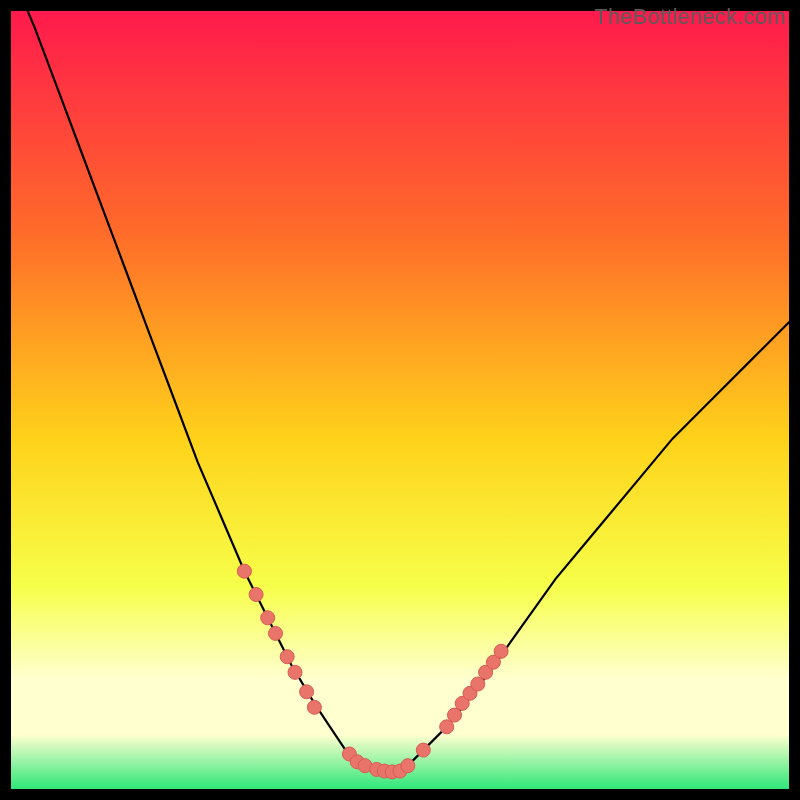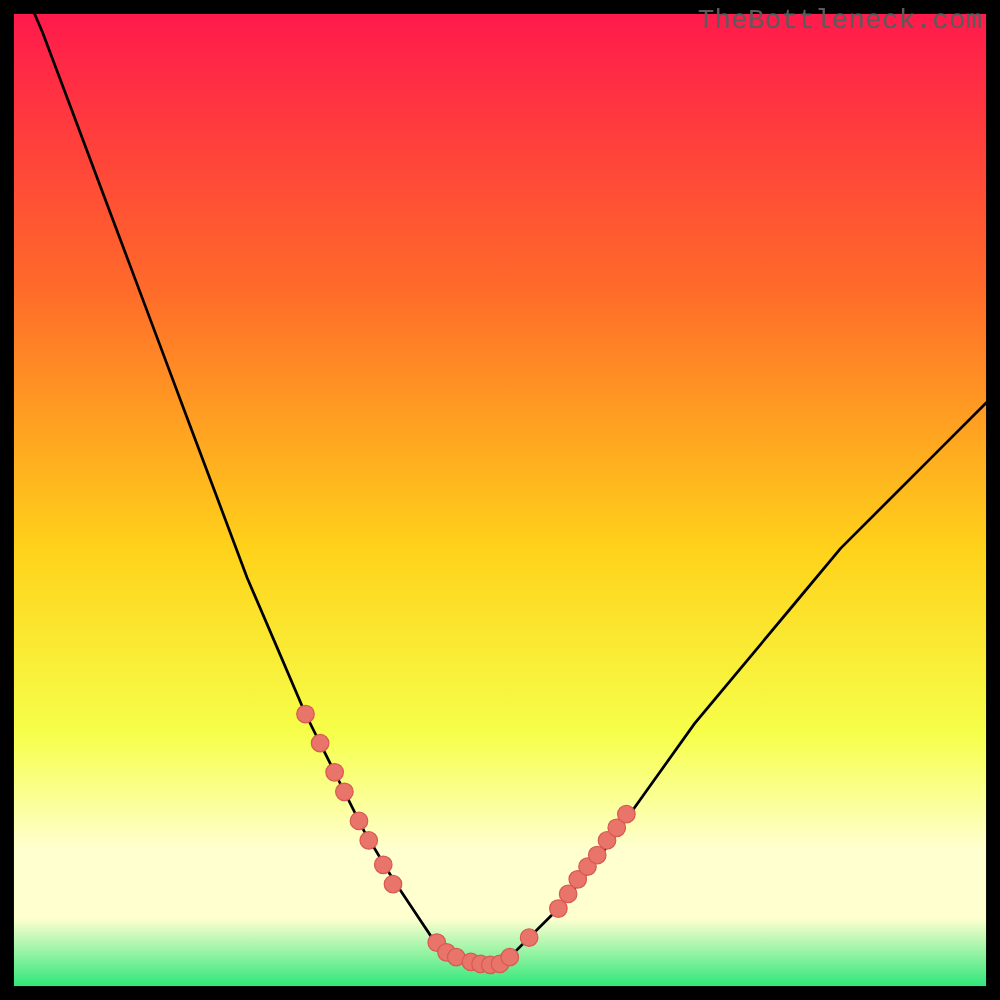--- a/index.html
+++ b/index.html
@@ -27,21 +27,21 @@
     height: 778px;
   }
   .watermark {
     position: absolute;
     top: 4px;
     right: 14px;
     color: #5b5b5b;
     font-size: 22px;
     font-weight: 500;
     letter-spacing: 0.2px;
-    font-family: Liberation Mono, monospace;
+    font-family: Liberation Sans, sans-serif;
   }
 </style>
 </head>
 <body>
 
 <div class="frame">
   <svg class="plot" viewBox="0 0 778 778" preserveAspectRatio="none">
     <defs>
       <linearGradient id="bg-grad" x1="0" y1="0" x2="0" y2="1">
         <stop id="g0" offset="0%" stop-color="#ff1a4c"></stop>

